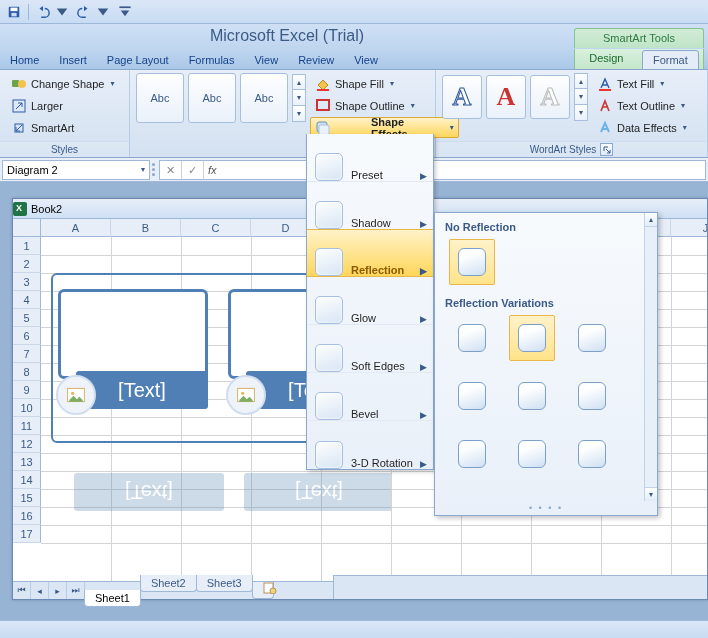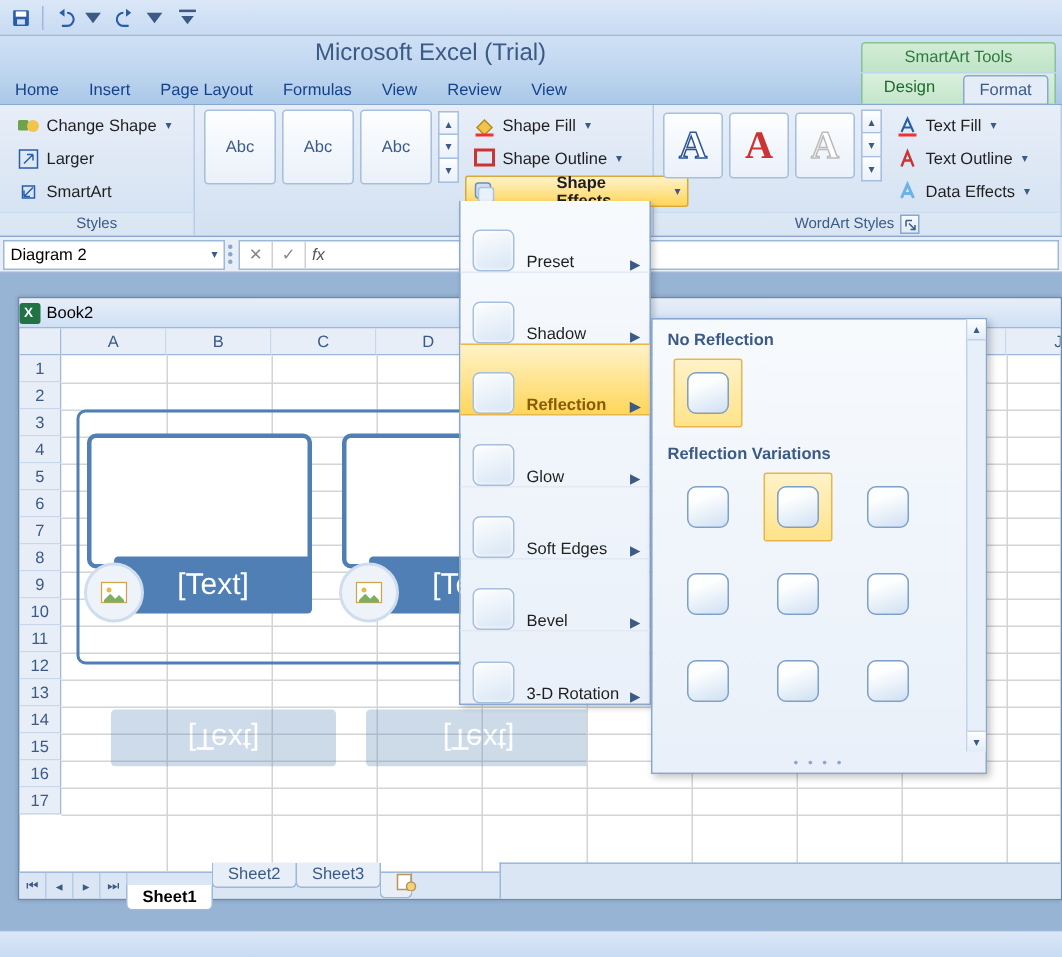--- a/index.html
+++ b/index.html
@@ -84,21 +84,21 @@
   .sa-card .caption{ position:absolute; bottom:0; left:18px; right:0; height:38px; background:#4f7fb4; border-radius:3px; display:flex; align-items:center; justify-content:center; color:#fff; font-size:20px;}
   .sa-card .pic{ position:absolute; left:-2px; bottom:-6px; width:40px; height:40px; border-radius:50%; background:#eef3fa; border:2px solid #d0ddee; display:flex; align-items:center; justify-content:center;}
   .sa-card .pic svg{width:20px;height:20px;}
   .sa-reflect{ position:absolute; left:38px; top:232px; width:340px; height:60px; opacity:.28; transform:scaleY(-1); overflow:hidden;}
   .sa-reflect .sa-card{top:0;}
 
   .sheettabs{ position:absolute; left:0; right:0; bottom:0; height:18px; background:#dbe6f4; border-top:1px solid #9db8d9; display:flex; align-items:center;}
   .sheettabs .navset{display:flex;}
   .sheettabs .navset div{ width:18px;height:17px;border-right:1px solid #b7cce6;display:flex;align-items:center;justify-content:center;color:#3b5a86;font-size:9px;}
   .stab{ padding:0 10px; border:1px solid #9db8d9; border-top:none; background:#e7eef8; height:17px; line-height:16px; border-bottom-left-radius:4px; border-bottom-right-radius:4px; margin-left:-1px; color:#3b5a86;}
-  .stab.active{ background:#fff; font-weight:bold; color:#000;margin-top:15px;}
+  .stab.active{ background:#fff; font-weight:normal; color:#000;margin-top:15px;}
   .newtab{ width:22px;}
   .hscroll{ position:absolute; right:0; bottom:0; height:24px; left:320px; background:#dbe6f4; border-top:1px solid #9db8d9; border-left:1px solid #9db8d9;}
 
   
   .fx-menu{ position:absolute; left:306px; top:134px; width:128px; background:linear-gradient(#f7fafd,#e9f0f9); border:1px solid #8aa8ce; border-top:none; box-shadow:2px 2px 4px rgba(0,0,0,.2); z-index:10;}
   .fx-menu .mi{ display:flex; align-items:flex-end; height:48px; padding:0 8px; gap:8px; border-bottom:1px solid #e1e9f4; position:relative; color:#1f1f1f;}
   .fx-menu .mi:last-child{border-bottom:none;}
   .fx-menu .mi .micon{ width:28px; height:28px; border:1px solid #a7bfde; border-radius:5px; background:linear-gradient(160deg,#fdfefe,#d7e5f4); box-shadow:inset 0 0 3px #fff;}
   .fx-menu .mi .arrow{ position:absolute; right:6px; font-size:9px; color:#3b5a86;}
   .fx-menu .mi.hover{ background:linear-gradient(#fff2c8,#ffd65a); border-top:1px solid #e8b64a; border-bottom:1px solid #e8b64a; margin-top:-1px; font-weight:bold; color:#8a5a00;}

